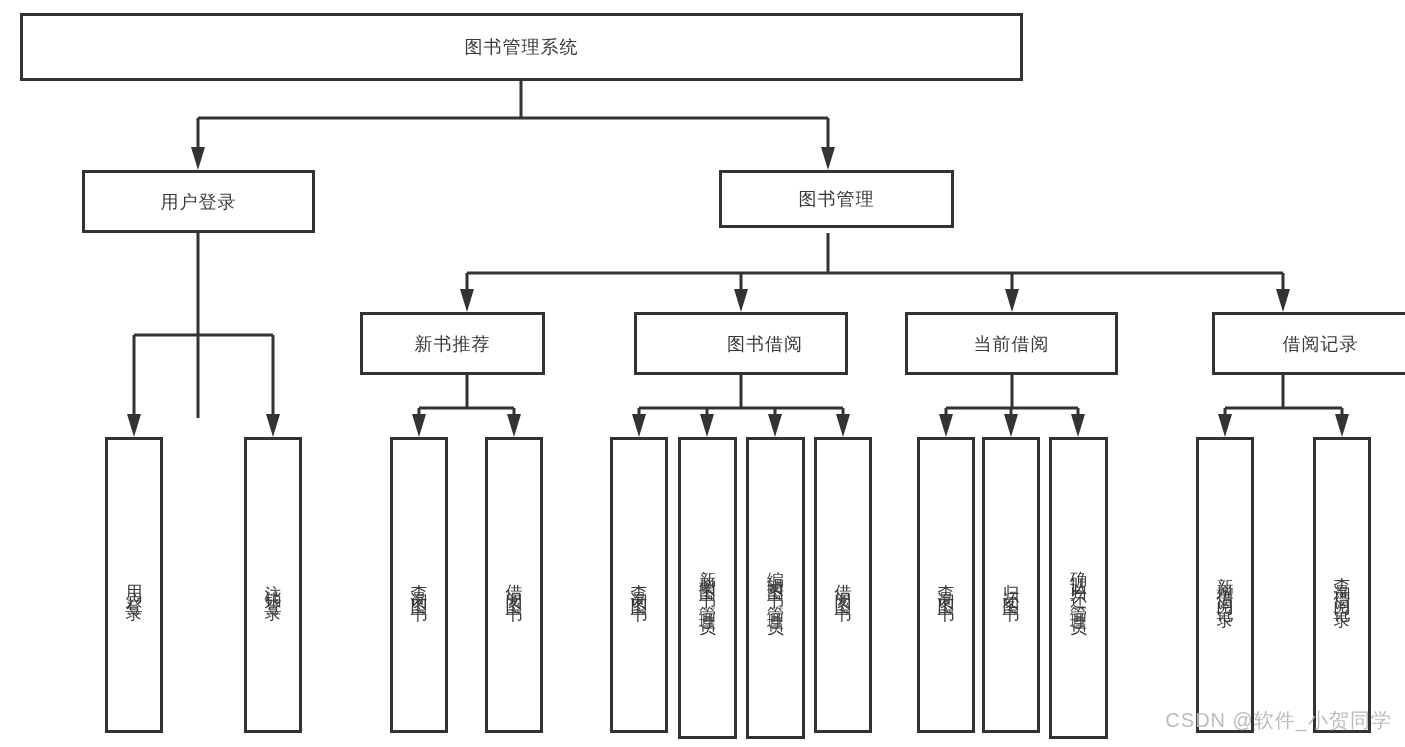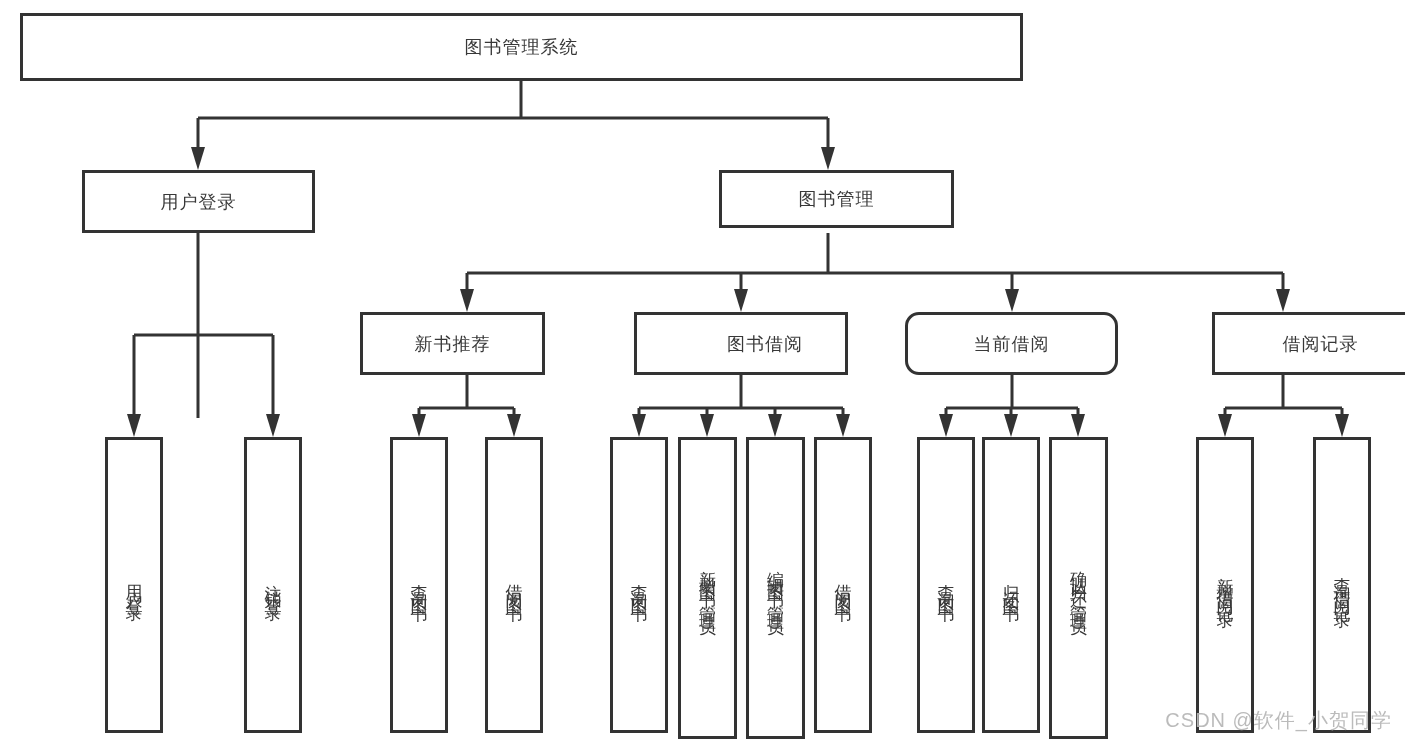--- a/index.html
+++ b/index.html
@@ -96,21 +96,21 @@
     </g>
   </svg>
 
   <div class="node hbox" style="left:20px; top:13px; width:1003px; height:68px;">图书管理系统</div>
 
   <div class="node hbox" style="left:82px; top:170px; width:233px; height:63px;">用户登录</div>
   <div class="node hbox" style="left:711px; top:170px; width:235px; height:58px;margin-left:8px;">图书管理</div>
 
   <div class="node hbox" style="left:360px; top:312px; width:185px; height:63px;">新书推荐</div>
   <div class="node hbox" style="left:634px; top:312px; width:214px; height:63px;padding-left:48px;">图书借阅</div>
-  <div class="node hbox" style="left:905px; top:312px; width:213px; height:63px;border-radius:14px;">当前借阅</div>
+  <div class="node hbox" style="left:905px; top:312px; width:213px; height:63px;">当前借阅</div>
   <div class="node hbox" style="left:1173px; top:312px; width:217px; height:63px;margin-left:39px;">借阅记录</div>
 
   <div class="node vbox" style="left:105px; top:437px; width:58px; height:296px;">用户登录</div>
   <div class="node vbox" style="left:244px; top:437px; width:58px; height:296px;">注销登录</div>
 
   <div class="node vbox" style="left:390px; top:437px; width:58px; height:296px;">查询图书</div>
   <div class="node vbox" style="left:485px; top:437px; width:58px; height:296px;">借阅图书</div>
 
   <div class="node vbox" style="left:610px; top:437px; width:58px; height:296px;">查询图书</div>
   <div class="node vbox" style="left:678px; top:437px; width:59px; height:302px;">新增图书（管理员）</div>

